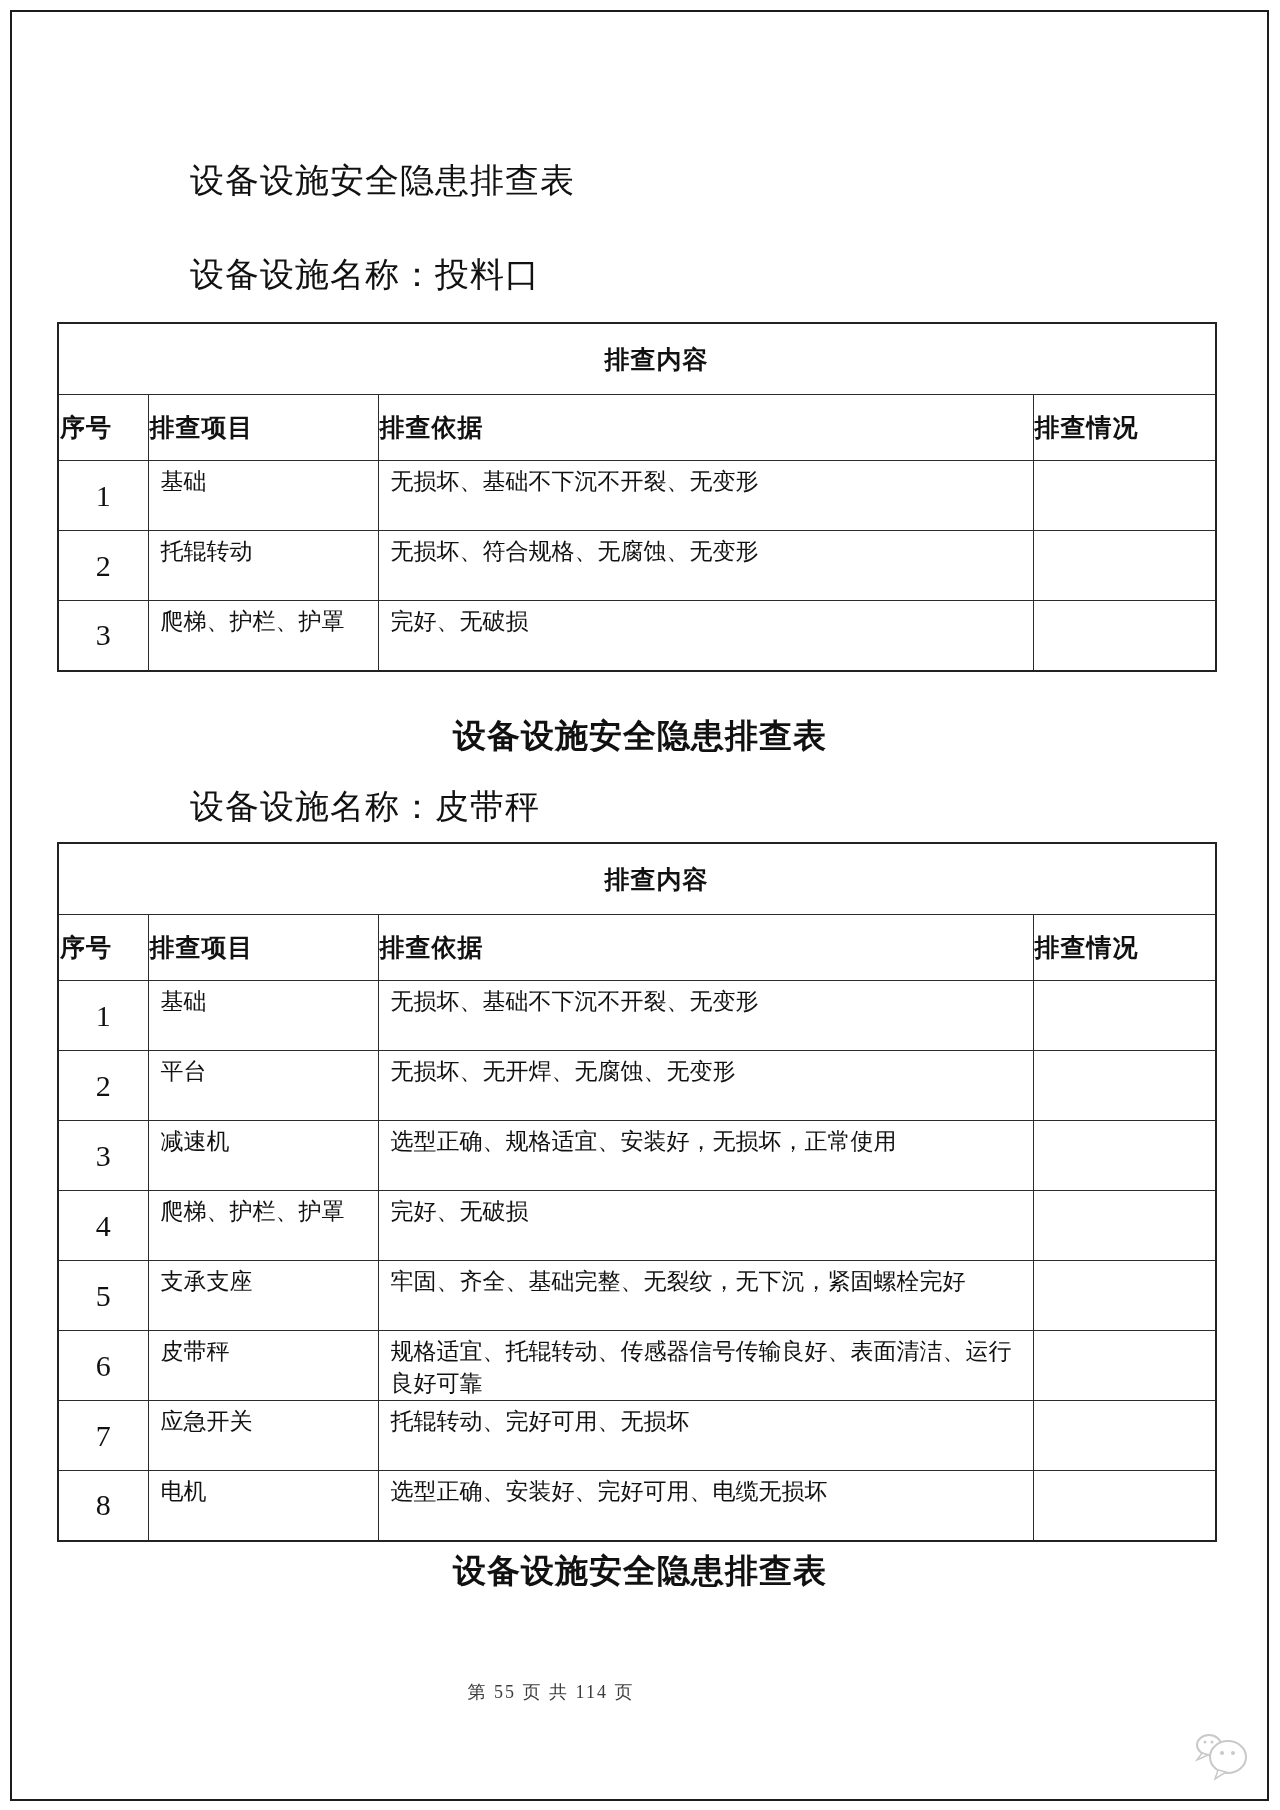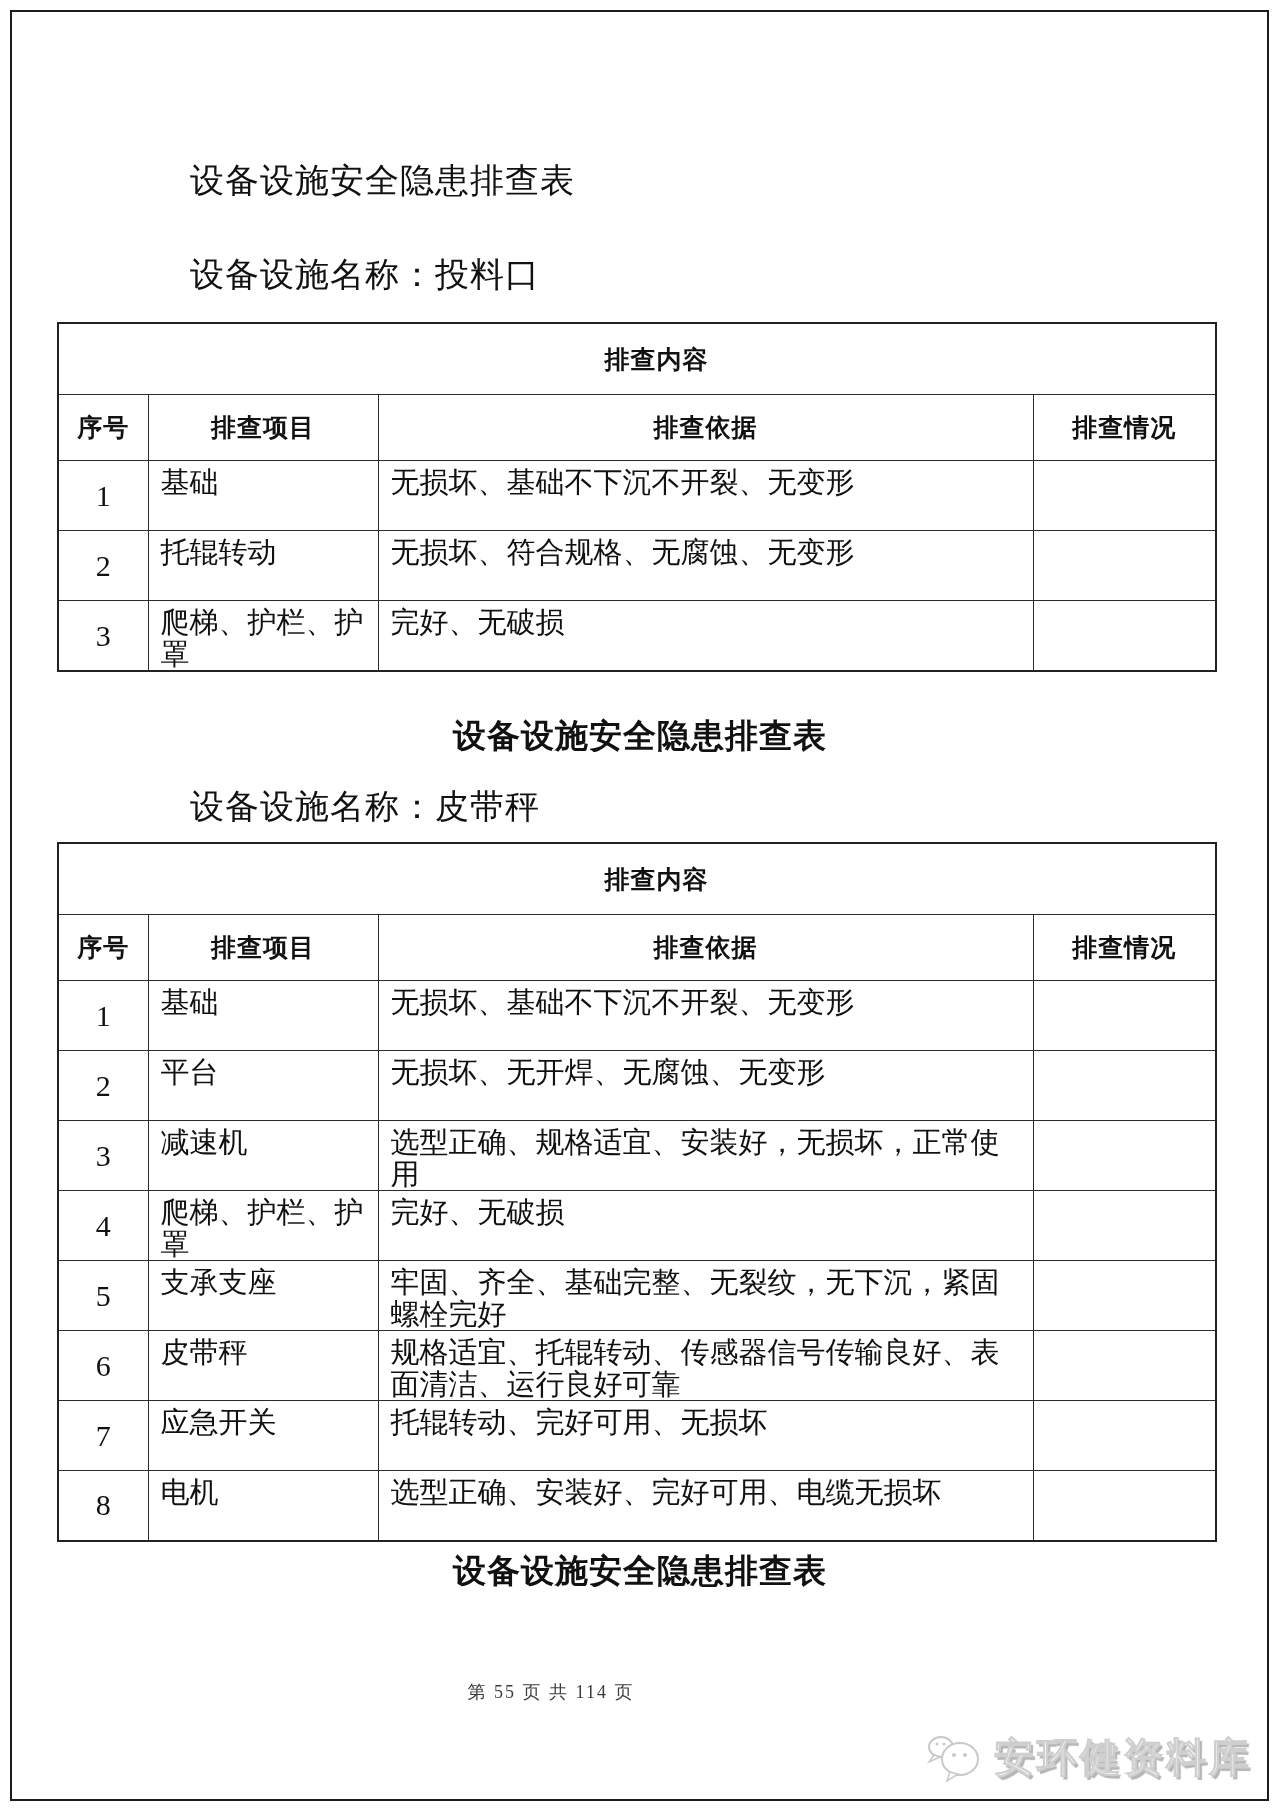--- a/index.html
+++ b/index.html
@@ -38,31 +38,31 @@
   .table-2{top:842px;}
   table.check-table td{
     border:1.5px solid #2b2b2b;
     overflow:hidden;
   }
   tr.content-row td{
     height:68px;text-align:center;vertical-align:middle;
     font-size:25px;font-weight:700;letter-spacing:1px;padding-left:40px;
   }
   tr.head-row td{
-    height:63px;text-align:center;vertical-align:middle;
+    height:63px;text-align:left;vertical-align:middle;
     font-size:25px;font-weight:700;letter-spacing:1px;
   }
   tr.body-row{height:70px;}
   td.c-no{
     text-align:center;vertical-align:middle;
     font-size:30px;
   }
   td.c-item,td.c-basis{
     vertical-align:top;padding:5px 10px 0 12px;
-    font-size:29px;line-height:32px;
+    font-size:23px;line-height:32px;
   }
   td.c-status{vertical-align:top;}
 
   .page-footer{
     position:absolute;left:0;top:1680px;width:1102px;text-align:center;
     font-size:18px;color:#3c3c3c;letter-spacing:2px;
     font-family:"Liberation Serif","DejaVu Serif",serif;
   }
   .watermark{
     position:absolute;top:1730px;right:28px;
@@ -202,14 +202,13 @@
   <svg class="wechat-logo" width="58" height="52" viewBox="0 0 58 52">
     <ellipse cx="15" cy="15" rx="12" ry="10" fill="#ffffff" stroke="#c9c9c9" stroke-width="2"></ellipse>
     <path d="M8 23 L3 30 L14 25 Z" fill="#ffffff" stroke="#c9c9c9" stroke-width="1.5"></path>
     <circle cx="11" cy="12" r="1.5" fill="#c9c9c9"></circle>
     <circle cx="18" cy="12" r="1.5" fill="#c9c9c9"></circle>
     <ellipse cx="34" cy="27" rx="18" ry="16" fill="#ffffff" stroke="#c9c9c9" stroke-width="2"></ellipse>
     <path d="M24 40 L21 49 L32 42 Z" fill="#ffffff" stroke="#c9c9c9" stroke-width="1.5"></path>
     <circle cx="28" cy="23" r="2" fill="#c9c9c9"></circle>
     <circle cx="39" cy="23" r="2" fill="#c9c9c9"></circle>
   </svg>
-  <span class="watermark-text">安环健资料库</span>
 </div>
 
 </body></html>

